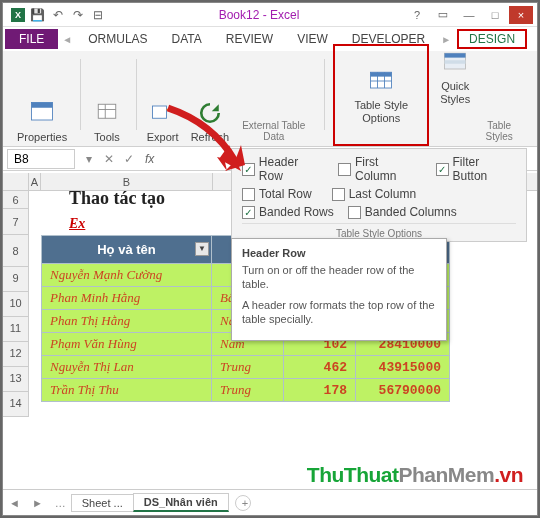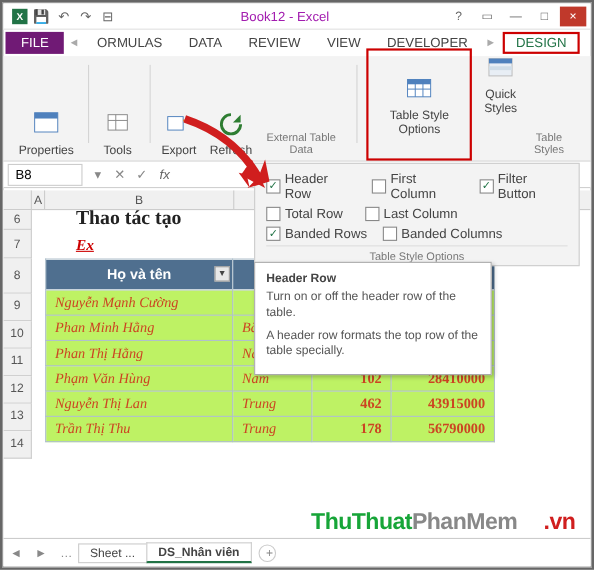--- a/index.html
+++ b/index.html
@@ -37,38 +37,38 @@
   .corner { width:26px; border-right:1px solid #ccc; background:#f0f0f0; }
   .ch { border-right:1px solid #ccc; text-align:center; font-size:11px; color:#555; line-height:18px; }
   .chA { width:12px; } .chB { width:172px; } .chC { width:76px; } .chD { width:76px; } .chE { width:96px; }
   .rh { width:26px; background:#f0f0f0; border-right:1px solid #ccc; border-bottom:1px solid #ccc; text-align:center; font-size:11px; color:#555; line-height:22px; }
   .merged-title { font-size:18px; font-weight:bold; color:#222; font-family:"Times New Roman",serif; padding-left:40px; }
   .merged-sub { color:#c00; font-weight:bold; font-style:italic; text-decoration:underline; font-family:"Times New Roman",serif; padding-left:40px; font-size:14px; }
   .datatable { border-collapse:collapse; }
   .datatable th { background:#4f6f8f; color:#fff; font-family:"Times New Roman",serif; font-weight:bold; font-size:13px; border:1px solid #b0c0cc; padding:4px 8px; position:relative; height:28px; }
   .datatable th .dd { position:absolute; right:2px; top:6px; width:14px; height:14px; background:#e8e8e8; border:1px solid #999; font-size:8px; color:#444; line-height:12px; text-align:center; }
   .datatable td { background:#bef264; color:#c42; border:1px solid #b0c0cc; font-family:"Times New Roman",serif; font-style:italic; font-size:13px; padding:3px 8px; height:23px; }
-  .datatable td.num { text-align:right; font-style:normal; font-weight:bold; color:#c42; }
+  .datatable td.num { text-align:right; font-style:normal; font-weight:bold; color:#c42;font-family:Liberation Mono, monospace; }
   .rowhead-col { position:absolute; left:0; top:18px; }
   .rowhead-col .rh { height:22px; line-height:22px; }
   .options-panel { position:absolute; top:145px; left:228px; right:10px; background:#f3f3f3; border:1px solid #ccc; padding:6px 10px 2px 10px; font-size:12px; color:#444; }
   .opt-row { display:flex; gap:14px; margin-bottom:4px; }
   .opt { display:flex; align-items:center; gap:4px; }
   .chk { width:13px; height:13px; border:1px solid #888; background:#fff; display:inline-flex; align-items:center; justify-content:center; font-size:10px; color:#217346; }
   .panel-title { text-align:center; font-size:10px; color:#777; padding-top:4px; border-top:1px solid #ddd; margin-top:4px; }
   .tooltip { position:absolute; top:235px; left:228px; width:216px; background:#fff; border:1px solid #aaa; padding:8px 10px; font-size:11px; color:#555; box-shadow:2px 2px 4px rgba(0,0,0,.25); }
   .tooltip .tt-title { font-weight:bold; color:#444; margin-bottom:4px; }
   .tooltip p { margin-bottom:6px; line-height:1.3; }
   .arrow { position:absolute; top:100px; left:150px; width:100px; height:80px; pointer-events:none; }
   .sheettabs { position:absolute; bottom:0; left:0; right:0; height:26px; background:#fff; border-top:1px solid #ccc; display:flex; align-items:center; font-size:11px; color:#444; }
   .sheettabs .stbtn { padding:0 6px; color:#888; }
   .sheettab { border:1px solid #ccc; padding:2px 10px; background:#fff; margin-left:-1px; }
   .sheettab.active { border-bottom:2px solid #217346; font-weight:bold; }
   .watermark { position:absolute; bottom:28px; right:14px; font-family:Arial,sans-serif; font-weight:bold; font-size:21px; letter-spacing:-.5px; pointer-events:none; }
-  .watermark .a { color:#17a538; } .watermark .b { color:#888; } .watermark .c { color:#d01e1e;margin-left:24px; }
+  .watermark .a { color:#17a538; } .watermark .b { color:#888; } .watermark .c { color:#d01e1e; }
   .ribbon-icon { width:30px; height:28px; }
 </style>
 </head>
 <body>
 
 <div class="window">
 
   <div class="titlebar">
     <div class="qat">
       <span class="excel-icon">X</span>

